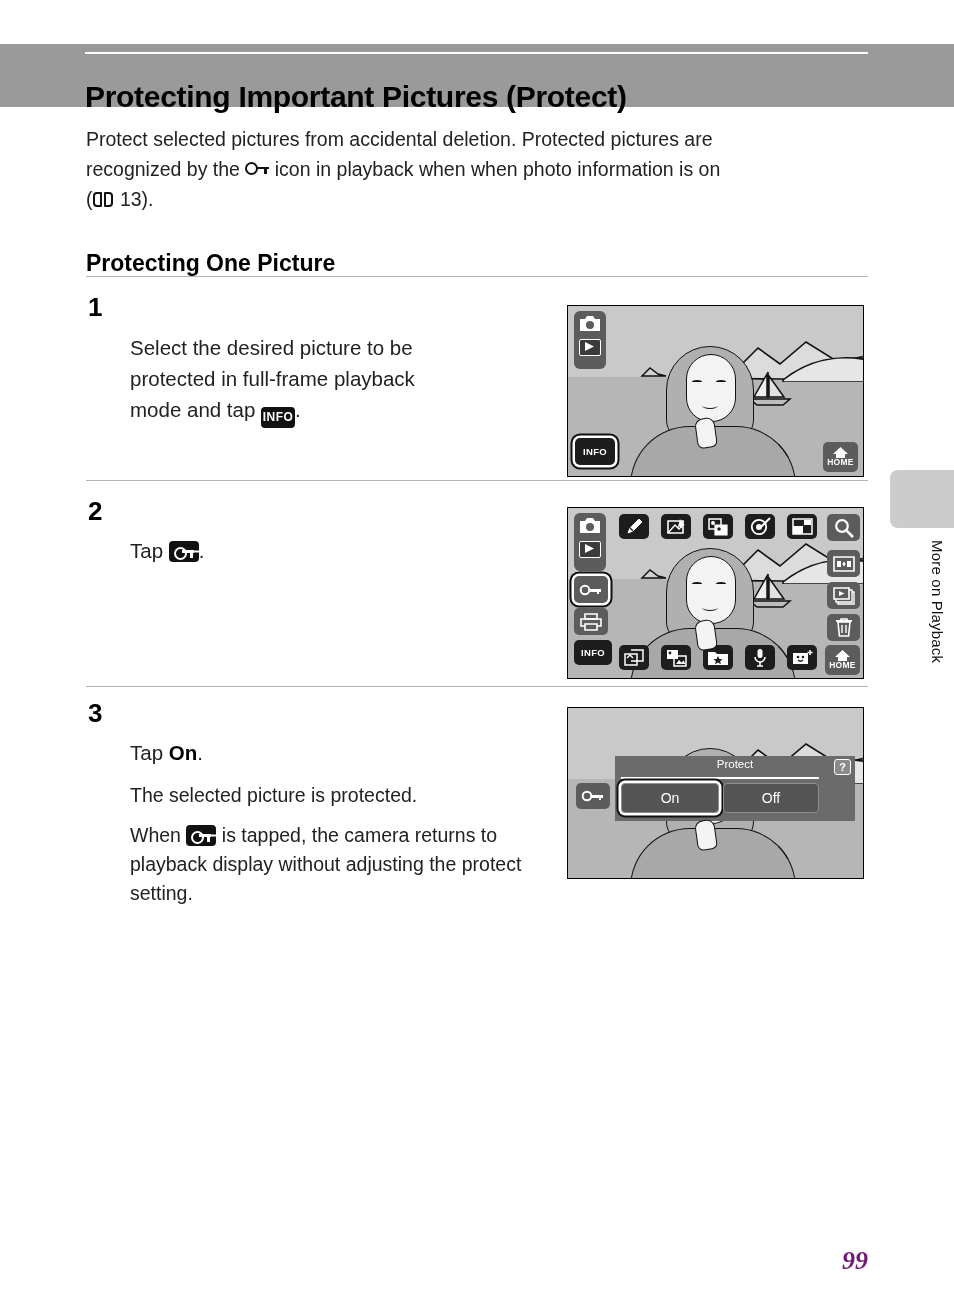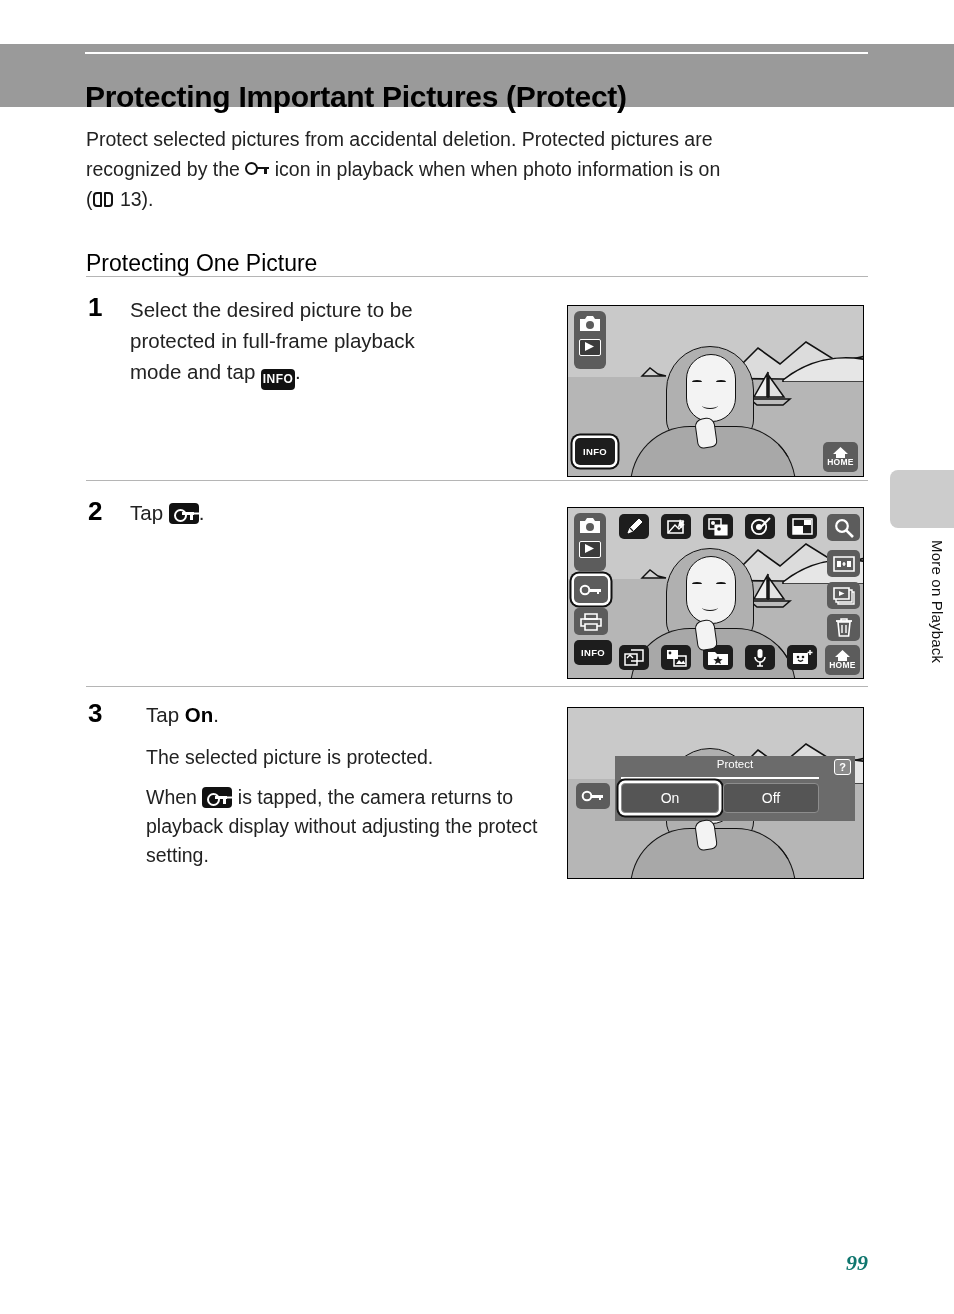--- a/index.html
+++ b/index.html
@@ -31,46 +31,46 @@
   
   .intro {
     position: absolute; left: 86px; top: 124px; width: 740px;
     font-size: 19.5px; line-height: 30px; color: #222;
   }
   .intro .ln { display:block; white-space: nowrap; }
 
   
   .section-heading {
     position: absolute; left: 86px; top: 231px;
-    font-size: 23px; font-weight: normal; color: #000;
+    font-size: 23px; font-weight: bold; color: #000;
   }
   .rule {
     position: absolute; left: 86px; width: 782px; height: 1px;
     background: #b5b5b5;
   }
   .rule.r1 { top: 276px; }
   .rule.r2 { top: 480px; }
   .rule.r3 { top: 686px; }
 
   
   .step-num {
     position: absolute; font-size: 26px; font-weight: bold; color:#000;
   }
-  .step-body { position: absolute; font-size: 19.5px; line-height: 29px; color:#222; }
+  .step-body { position: absolute; font-size: 19.5px; line-height: 29px; color:#222;margin-top:38px; }
   .step-body b { font-weight: bold; color:#000; }
   .step-body .para { margin-bottom: 11px; }
   .step-body .para:last-child { margin-bottom:0; }
   .step-body .ln { display:block; white-space: nowrap; }
 
   #step1-num { left: 88px; top: 292px; }
   #step1-body { left: 130px; top: 294px; width: 400px; font-size: 20.5px; line-height: 31px; }
   #step2-num { left: 88px; top: 496px; }
   #step2-body { left: 130px; top: 498px; width: 400px; font-size: 20.5px; }
   #step3-num { left: 88px; top: 698px; }
-  #step3-body { left: 146px; top: 700px; width: 420px; }
+  #step3-body { left: 130px; top: 700px; width: 420px; }
   #step3-head { font-size: 20.5px; margin-bottom: 14px; }
 
   
   .ico { display:inline-block; vertical-align:-4px; }
   .ico-info {
     width: 34px; height: 21px; background:#111; border-radius:4px; color:#fff;
     font-size: 12px; font-weight:bold; letter-spacing:0.5px;
     text-align:center; line-height:21px;
     font-family:"Liberation Sans", sans-serif;
   }
@@ -208,21 +208,21 @@
   }
   .side-tab-text {
     position:absolute; right:8px; top:540px; width:30px;
     writing-mode: vertical-rl; text-orientation: mixed;
     font-size: 15px; color:#111; letter-spacing:0.2px;
   }
 
   
   .page-number {
     position:absolute; right: 86px; bottom: 38px;
-    font-size: 22px; font-style: italic; font-weight: bold; color:#0f766e;
+    font-size: 26px; font-style: italic; font-weight: bold; color:#701a75;
     font-family:"Liberation Serif", serif;
   }
 </style>
 </head>
 <body>
 
 <div class="header-band"></div>
 <div class="header-rule"></div>
 <h1 class="page-title">Protecting Important Pictures (Protect)</h1>
 

